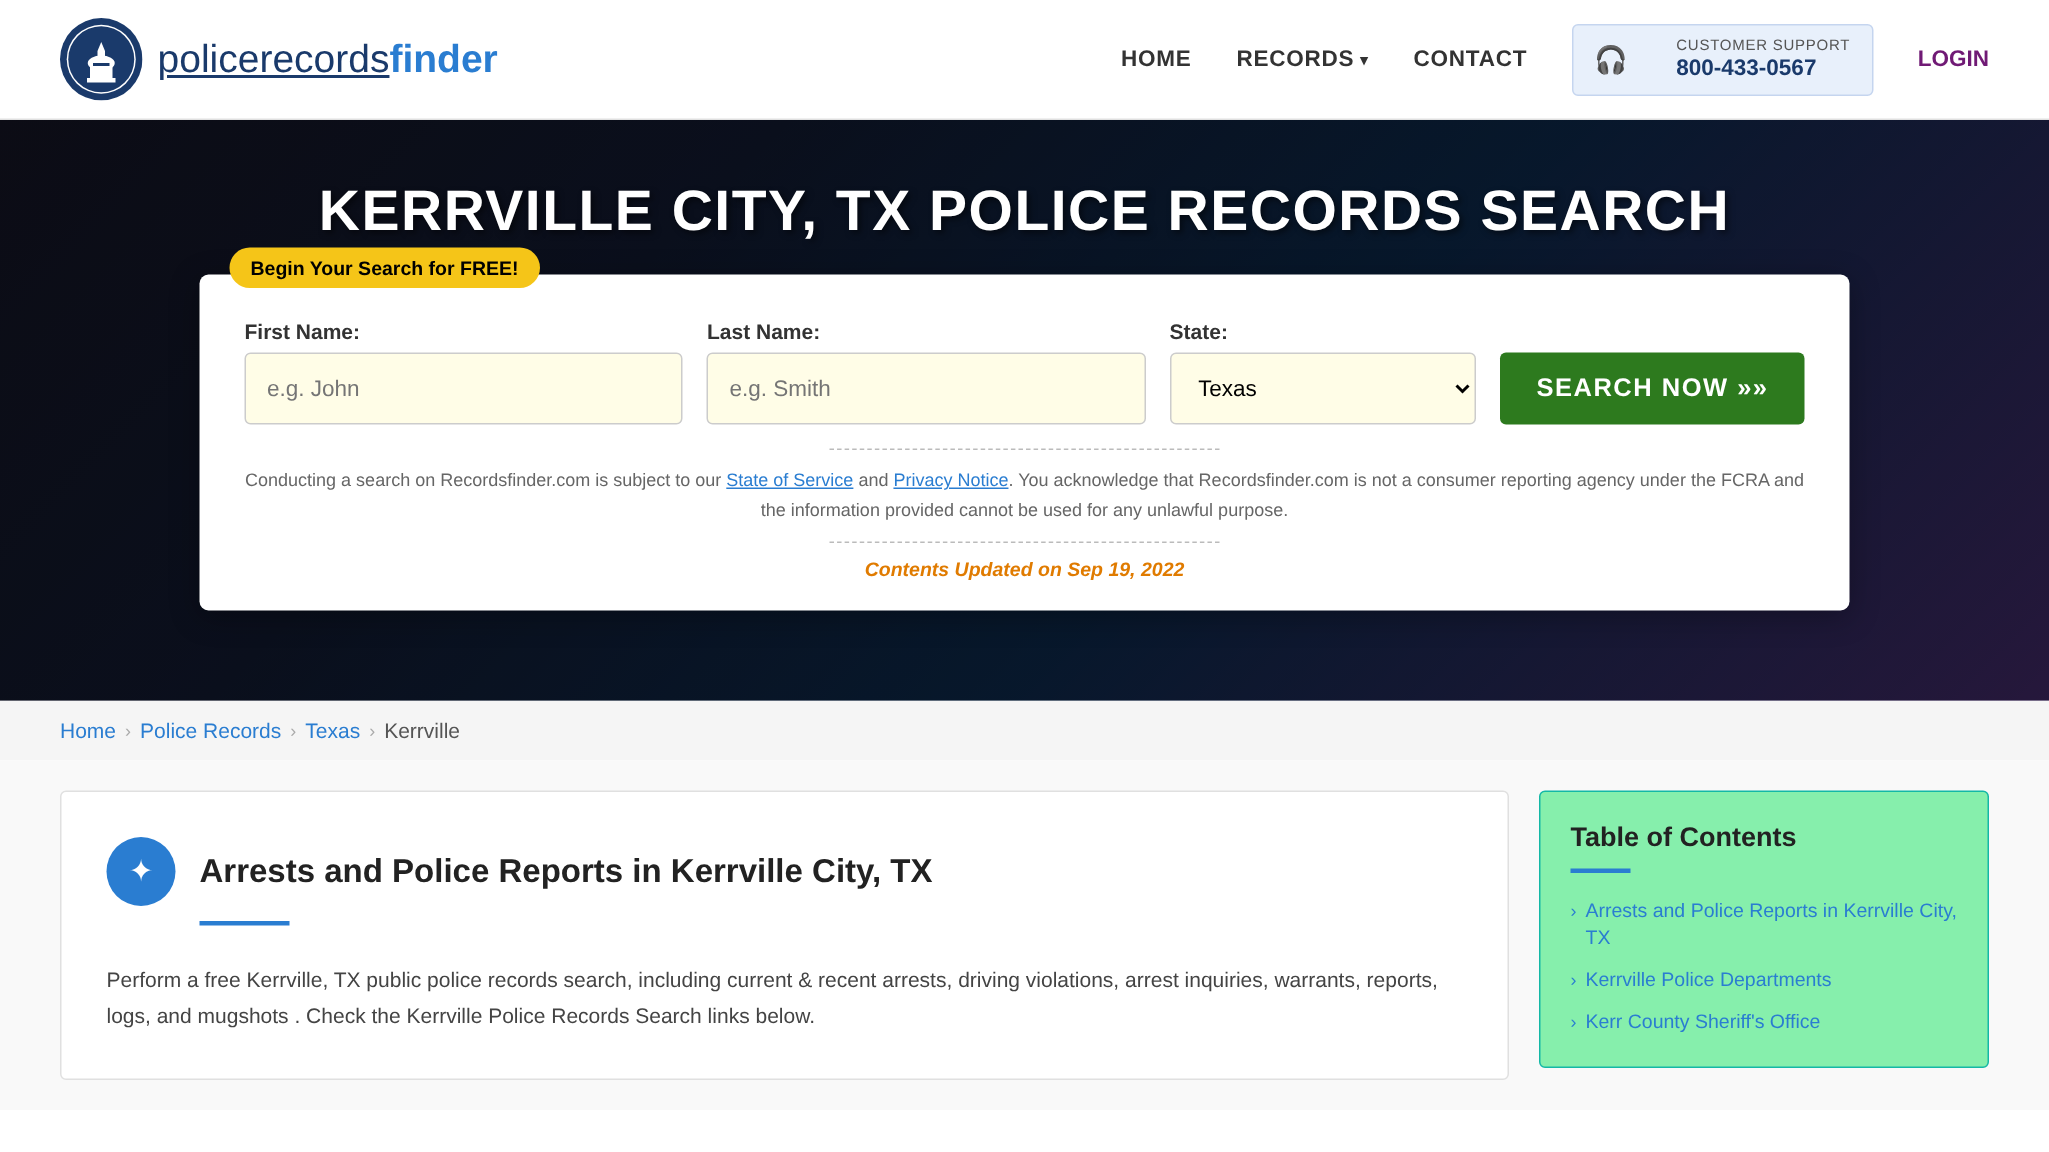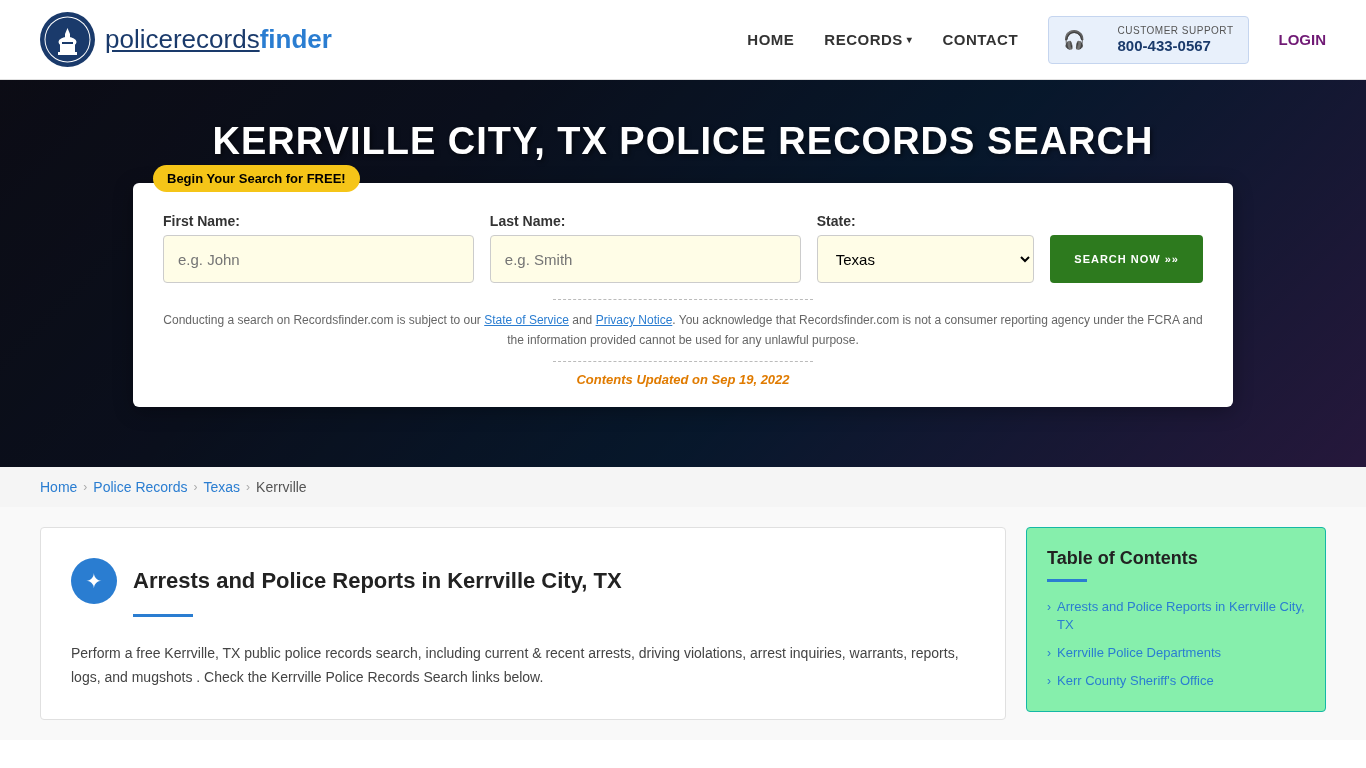--- a/index.html
+++ b/index.html
@@ -157,21 +157,21 @@
     .field-group.first-name { flex: 1; }
     .field-group.last-name { flex: 1; }
     .field-group.state-field { flex: 0.7; }
     .field-group select {
       width: 100%;
       cursor: pointer;
     }
     .search-now-btn {
       background: #2d7a1e;
       color: #fff;
-      font-size: 11px;
+      font-size: 17px;
       font-weight: 700;
       border: none;
       border-radius: 4px;
       padding: 0 24px;
       height: 48px;
       cursor: pointer;
       white-space: nowrap;
       letter-spacing: 1px;
       flex-shrink: 0;
     }

